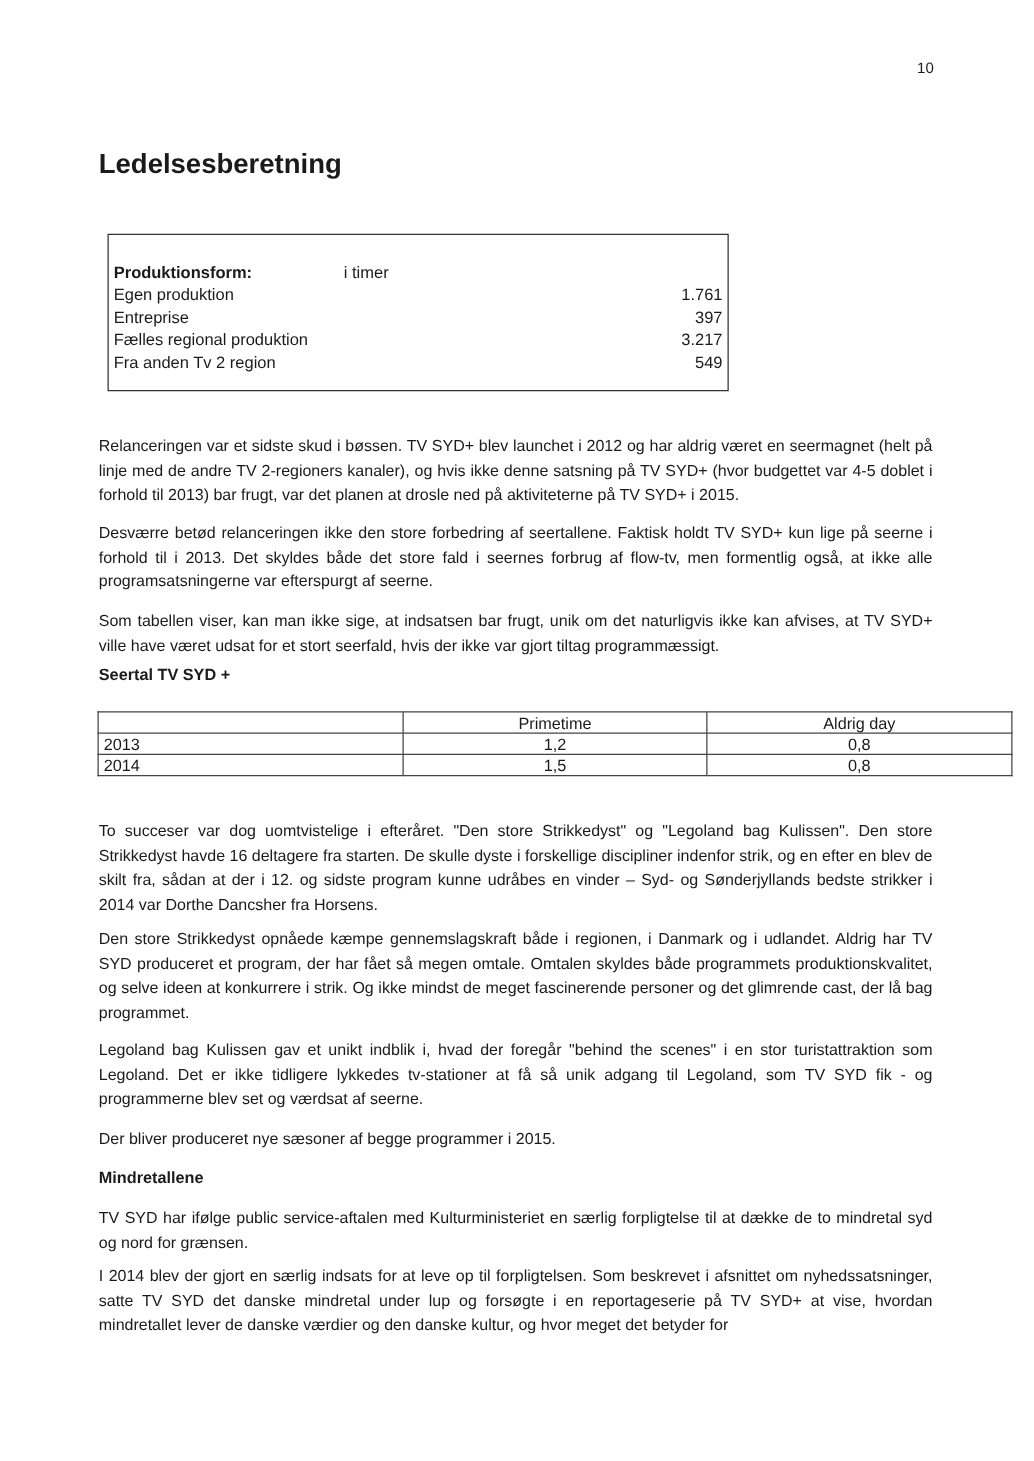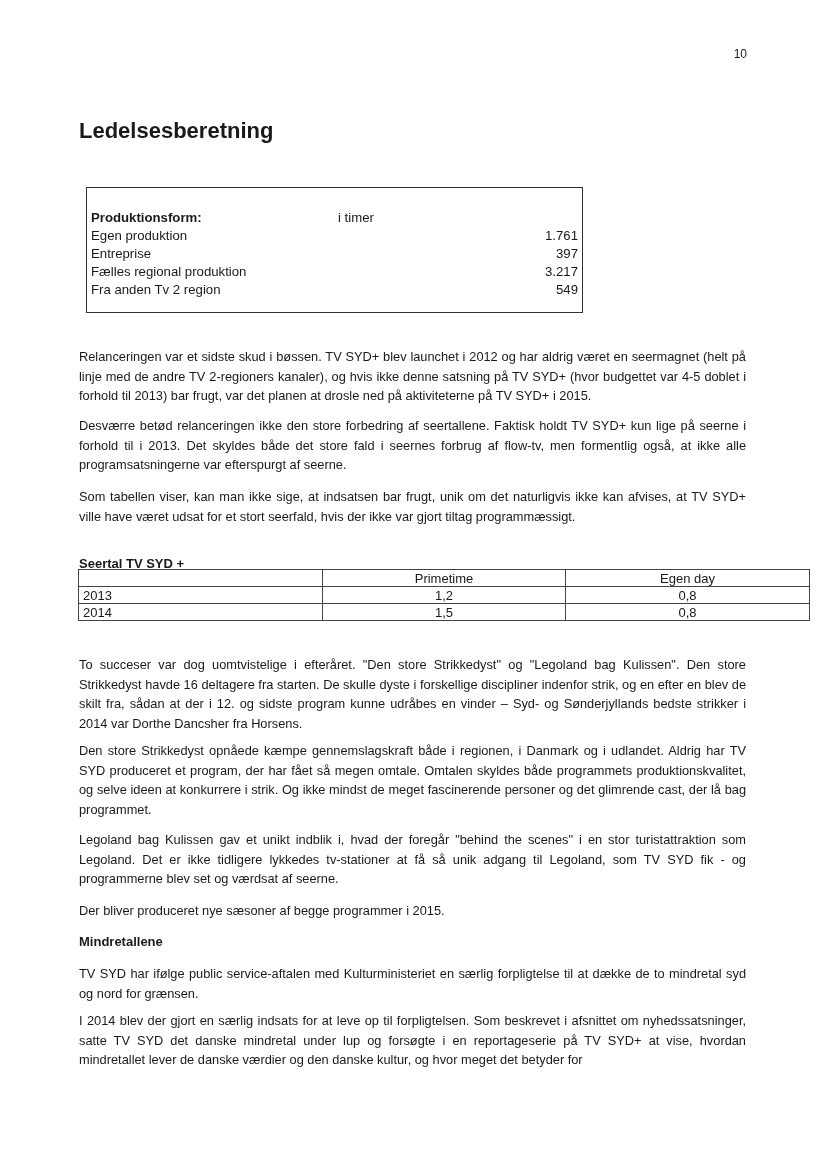--- a/index.html
+++ b/index.html
@@ -46,21 +46,21 @@
       border-collapse: collapse;
       font-size: 13.2px;
       width: calc(100% - 8px);
     }
     .prod-table td {
       padding: 0;
       height: 18px;
       line-height: 18px;
       white-space: nowrap;
     }
-    .prod-table .h-label { font-weight: bold; width: 247px; }
+    .prod-table .h-label { font-weight: bold; width: 184px; }
     .prod-table .h-unit { text-align: left; }
     .prod-table .num { text-align: right; }
 
     .body-text {
       position: absolute;
       left: 79px;
       width: 667px;
       font-size: 12.8px;
       line-height: 19.5px;
       margin: 0;
@@ -128,33 +128,33 @@
       <td class="num">549</td>
     </tr>
   </tbody>
     </table>
 </div>
 
 <p class="body-text justify" style="top:347px;">Relanceringen var et sidste skud i bøssen. TV SYD+ blev launchet i 2012 og har aldrig været en seermagnet (helt på linje med de andre TV 2-regioners kanaler), og hvis ikke denne satsning på TV SYD+ (hvor budgettet var 4-5 doblet i forhold til 2013) bar frugt, var det planen at drosle ned på aktiviteterne på TV SYD+ i 2015.</p>
 <p class="body-text justify" style="top:416px;">Desværre betød relanceringen ikke den store forbedring af seertallene. Faktisk holdt TV SYD+ kun lige på seerne i forhold til i 2013. Det skyldes både det store fald i seernes forbrug af flow-tv, men formentlig også, at ikke alle programsatsningerne var efterspurgt af seerne.</p>
 <p class="body-text justify" style="top:487px;">Som tabellen viser, kan man ikke sige, at indsatsen bar frugt, unik om det naturligvis ikke kan afvises, at TV SYD+ ville have været udsat for et stort seerfald, hvis der ikke var gjort tiltag programmæssigt.</p>
 
-<h2 class="subhead" style="top:556px;">Seertal TV SYD +</h2>
+<h2 class="subhead" style="top:532px;">Seertal TV SYD +</h2>
 
 <table class="seer-table">
   <colgroup>
       <col class="c1">
       <col class="c2">
       <col class="c3">
     </colgroup>
   <tbody>
       <tr>
     <td></td>
     <td class="c">Primetime</td>
-    <td class="c">Egen day</td>
+    <td class="c">Aldrig day</td>
   </tr>
   <tr>
     <td>2013</td>
     <td class="c">1,2</td>
     <td class="c">0,8</td>
   </tr>
   <tr>
     <td>2014</td>
     <td class="c">1,5</td>
     <td class="c">0,8</td>

